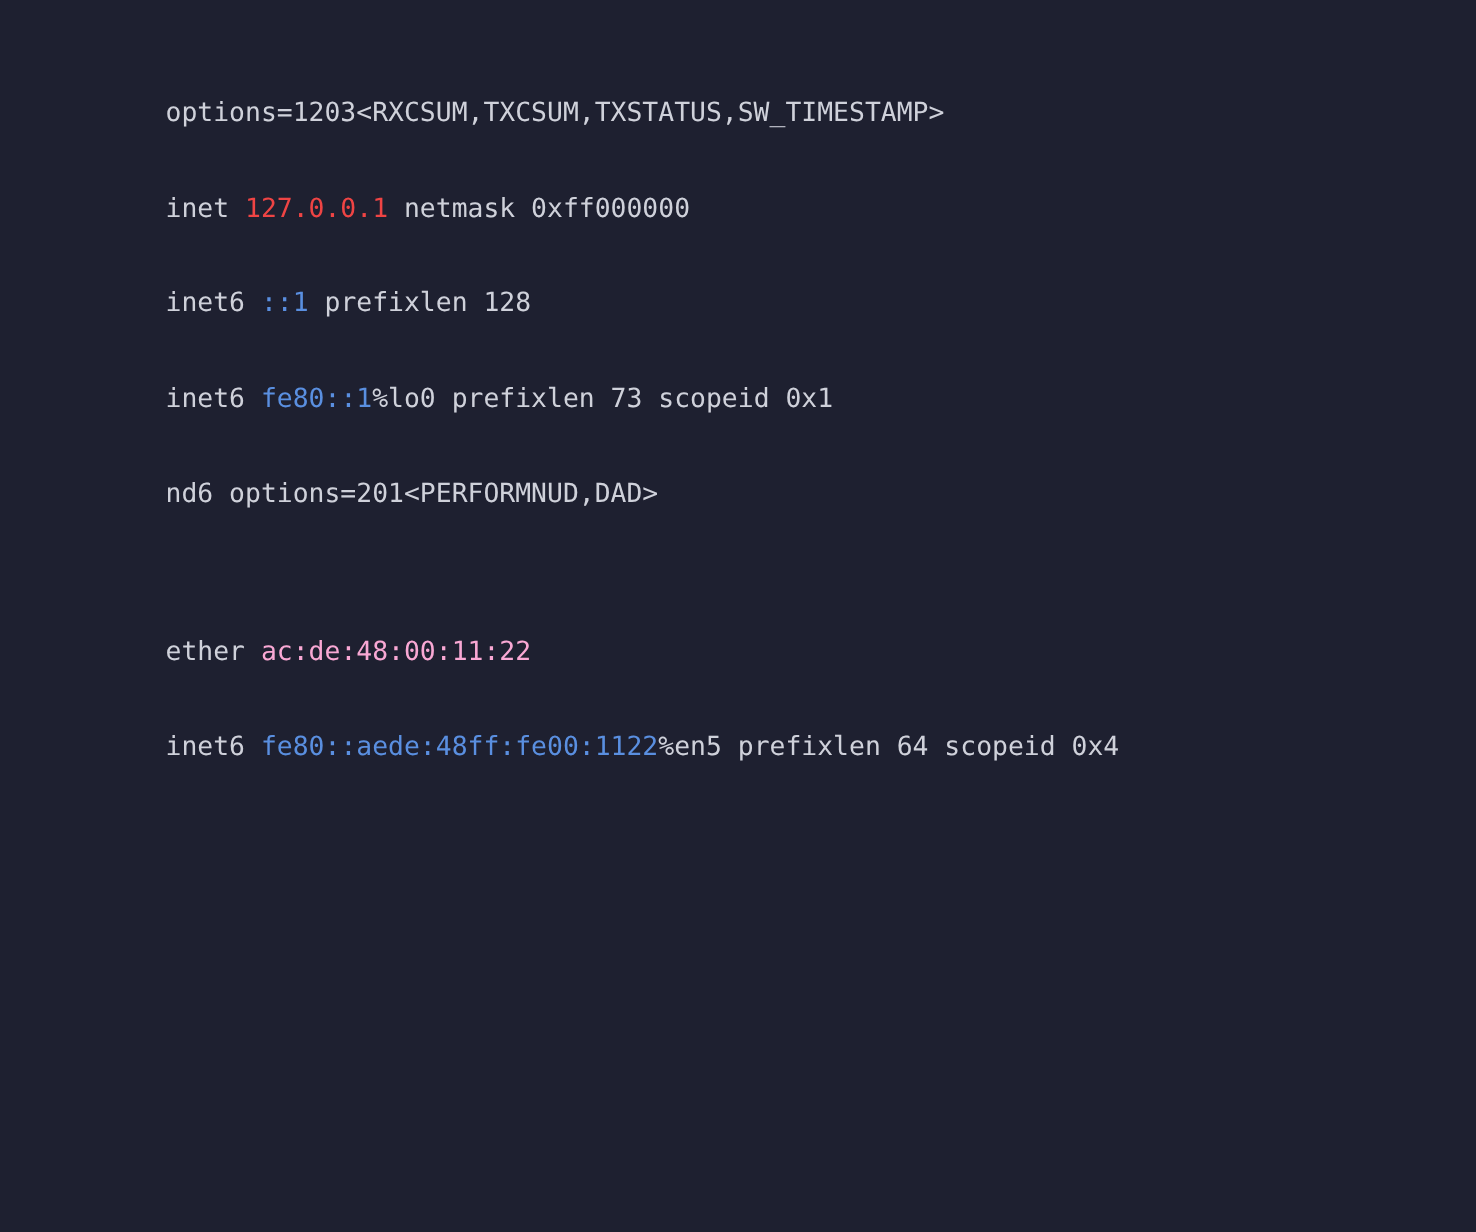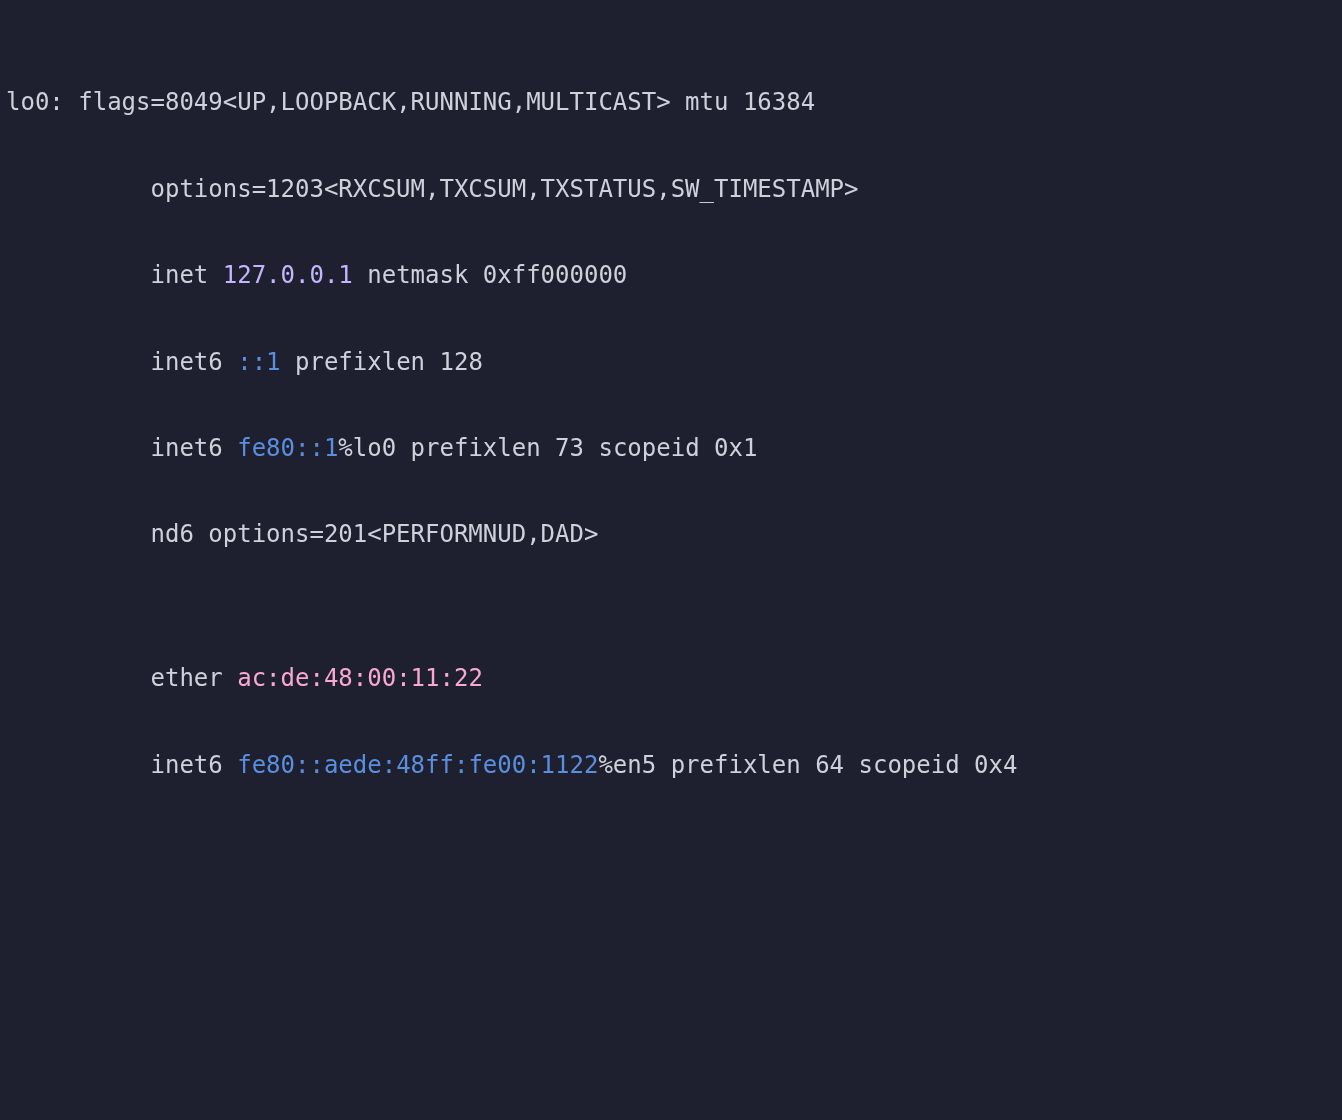--- a/index.html
+++ b/index.html
@@ -19,32 +19,31 @@
     white-space: pre;
   }
   .row { white-space: pre; }
   .indent { display:inline-block; width: 10ch; }
   .at      { color: #cfd1da; }
   .time    { color: #f5c04e; }
   .arrow1  { color: #c678dd; }
   .arrow2  { color: #62c557; }
   .cmd     { color: #3eb6b5; }
   .pipe    { color: #cfd1da; }
-  .ip      { color: #c4b5fd; }
+  .ip      { color: #ef4444; }
   .ipv6    { color: #5a8fe0; }
   .mac     { color: #f9a8d4; }
   .plain   { color: #cfd1da; }
   .u { text-decoration: underline; text-underline-offset: 4px; }
 </style>
 </head>
 <body>
 
 <div class="terminal">
 
-  <div class="row plain">lo0: flags=8049&lt;UP,LOOPBACK,RUNNING,MULTICAST&gt; mtu 16384</div>
   <div class="row"><span class="indent"></span><span class="plain">options=1203&lt;RXCSUM,TXCSUM,TXSTATUS,SW_TIMESTAMP&gt;</span></div>
   <div class="row"><span class="indent"></span><span class="plain">inet </span><span class="ip">127.0.0.1</span><span class="plain"> netmask 0xff000000</span></div>
   <div class="row"><span class="indent"></span><span class="plain">inet6 </span><span class="ipv6">::1</span><span class="plain"> prefixlen 128</span></div>
   <div class="row"><span class="indent"></span><span class="plain">inet6 </span><span class="ipv6">fe80::1</span><span class="plain">%lo0 prefixlen 73 scopeid 0x1</span></div>
   <div class="row"><span class="indent"></span><span class="plain">nd6 options=201&lt;PERFORMNUD,DAD&gt;</span></div>
 
 
   <div class="row"><span class="indent"></span><span class="plain">ether </span><span class="mac">ac:de:48:00:11:22</span></div>
   <div class="row"><span class="indent"></span><span class="plain">inet6 </span><span class="ipv6">fe80::aede:48ff:fe00:1122</span><span class="plain">%en5 prefixlen 64 scopeid 0x4</span></div>
   

